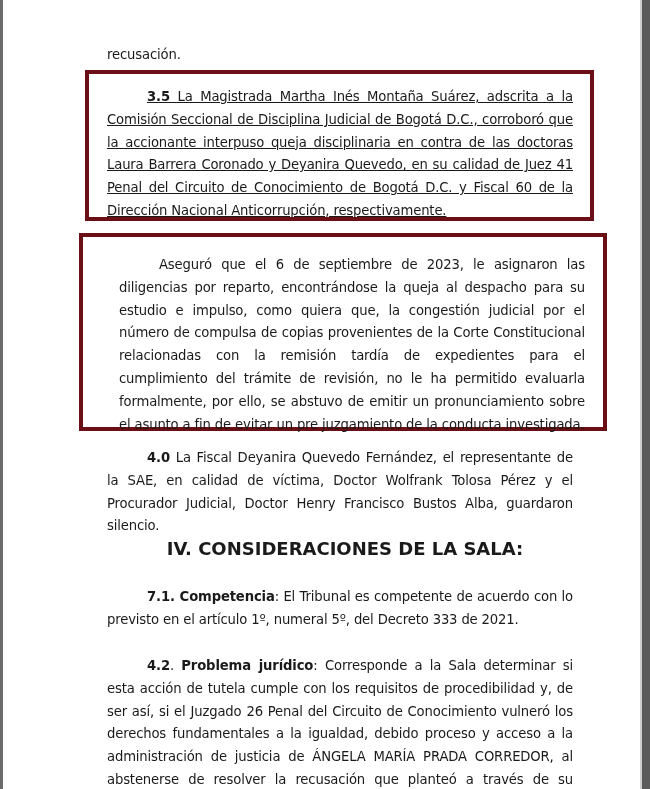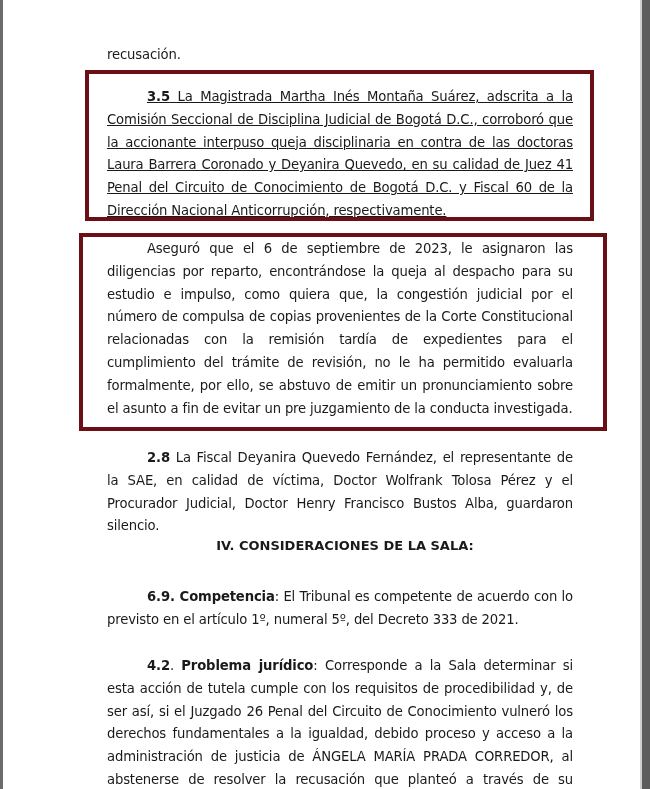--- a/index.html
+++ b/index.html
@@ -27,21 +27,21 @@
     .box {
       position: absolute;
       border: 4px solid #6b0f16;
       box-sizing: border-box;
     }
     .heading {
       position: absolute;
       left: 0; width: 650px;
       text-align: center;
       top: 538px;
-      font-size: 13px;
+      font-size: 18px;
       font-weight: bold;
       padding-left: 40px;
       box-sizing: border-box;
     }
   </style>
 </head>
 <body>
 
 <div class="edge-left"></div>
 <div class="edge-right-inner"></div>
@@ -50,29 +50,29 @@
 <div class="para" style="top:32px;margin-top:12px;">
   <span>recusación.</span>
 </div>
 
 <div class="box" style="left:85px; top:70px; width:509px; height:151px;"></div>
 <div class="para" style="top:86px;text-decoration:underline;">
   <span class="indent"></span><b>3.5</b><span> La Magistrada Martha Inés Montaña Suárez, adscrita a la Comisión Seccional de Disciplina Judicial de Bogotá D.C., corroboró que la accionante interpuso queja disciplinaria en contra de las doctoras Laura Barrera Coronado y Deyanira Quevedo, en su calidad de Juez 41 Penal del Circuito de Conocimiento de Bogotá D.C. y Fiscal 60 de la Dirección Nacional Anticorrupción, respectivamente.</span>
 </div>
 
 <div class="box" style="left:79px; top:233px; width:528px; height:198px;"></div>
-<div class="para" style="top:238px;">
+<div class="para" style="top:254px;margin-left:12px;">
   <span class="indent"></span><span>Aseguró que el 6 de septiembre de 2023, le asignaron las diligencias por reparto, encontrándose la queja al despacho para su estudio e impulso, como quiera que, la congestión judicial por el número de compulsa de copias provenientes de la Corte Constitucional relacionadas con la remisión tardía de expedientes para el cumplimiento del trámite de revisión, no le ha permitido evaluarla formalmente, por ello, se abstuvo de emitir un pronunciamiento sobre el asunto a fin de evitar un pre juzgamiento de la conducta investigada.</span>
 </div>
 
 <div class="para" style="top:447px;">
-  <span class="indent"></span><b>2.8</b><span> La Fiscal Deyanira Quevedo Fernández, el representante de la SAE, en calidad de víctima, Doctor Wolfrank Tolosa Pérez y el Procurador Judicial, Doctor Henry Francisco Bustos Alba, guardaron silencio.</span>
+  <span class="indent"></span><b>4.0</b><span> La Fiscal Deyanira Quevedo Fernández, el representante de la SAE, en calidad de víctima, Doctor Wolfrank Tolosa Pérez y el Procurador Judicial, Doctor Henry Francisco Bustos Alba, guardaron silencio.</span>
 </div>
 
 <div class="heading">IV. CONSIDERACIONES DE LA SALA:</div>
 
 <div class="para" style="top:586px;">
-  <span class="indent"></span><b>6.9. Competencia</b><span>: El Tribunal es competente de acuerdo con lo previsto en el artículo 1º, numeral 5º, del Decreto 333 de 2021.</span>
+  <span class="indent"></span><b>7.1. Competencia</b><span>: El Tribunal es competente de acuerdo con lo previsto en el artículo 1º, numeral 5º, del Decreto 333 de 2021.</span>
 </div>
 
 <div class="para" style="top:655px;">
   <span class="indent"></span><b>4.2</b><span>. </span><b>Problema jurídico</b><span>: Corresponde a la Sala determinar si esta acción de tutela cumple con los requisitos de procedibilidad y, de ser así, si el Juzgado 26 Penal del Circuito de Conocimiento vulneró los derechos fundamentales a la igualdad, debido proceso y acceso a la administración de justicia de ÁNGELA MARÍA PRADA CORREDOR, al abstenerse de resolver la recusación que planteó a través de su apoderado judicial, en contra de su</span>
 </div>
 
 </body></html>

